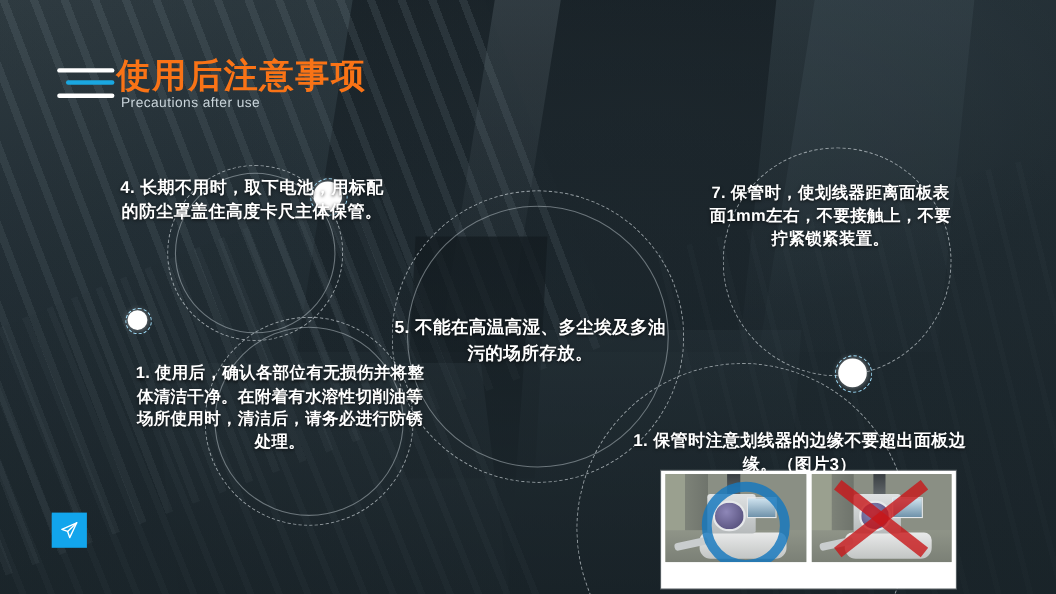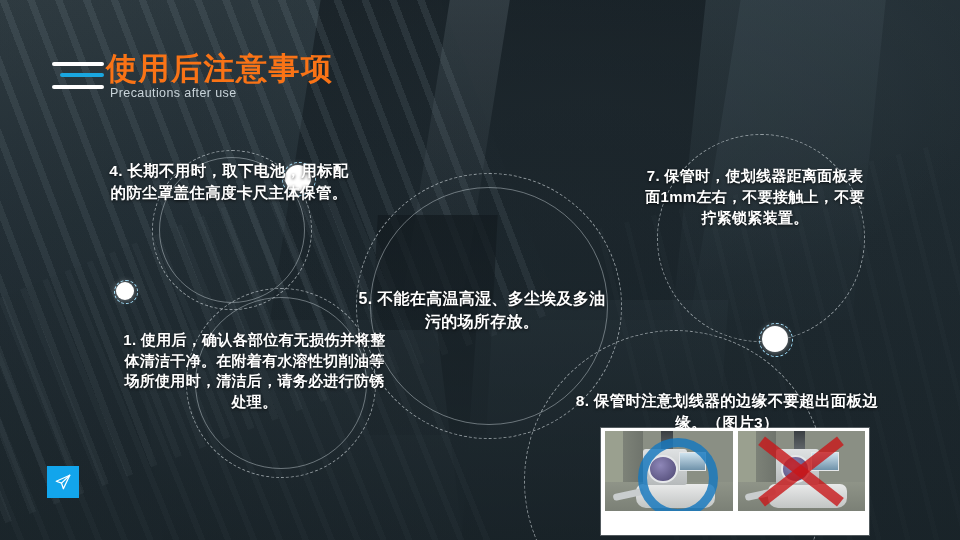--- a/index.html
+++ b/index.html
@@ -355,21 +355,21 @@
         <i class="hm3"></i>
     </div>
     <div class="title-cn">使用后注意事项</div>
     <div class="title-en">Precautions after use</div>
   </div>
 
   <div class="note note-4">4. 长期不用时，取下电池，用标配的防尘罩盖住高度卡尺主体保管。</div>
   <div class="note note-1">1. 使用后，确认各部位有无损伤并将整体清洁干净。在附着有水溶性切削油等场所使用时，清洁后，请务必进行防锈处理。</div>
   <div class="note note-5">5. 不能在高温高湿、多尘埃及多油污的场所存放。</div>
   <div class="note note-2">7. 保管时，使划线器距离面板表面1mm左右，不要接触上，不要拧紧锁紧装置。</div>
-  <div class="note note-3">8. 保管时注意划线器的边缘不要超出面板边缘。（图片3）</div>
+  <div class="note note-3">1. 保管时注意划线器的边缘不要超出面板边缘。（图片3）</div>
 
   <div class="figure">
     <div class="fig-photos">
 
       <div class="fig-photo">
         <div class="ph-bg"></div>
         <div class="ph-floor"></div>
         <div class="ph-col"></div>
         <div class="ph-plate"></div>
         <div class="ph-body"></div>

